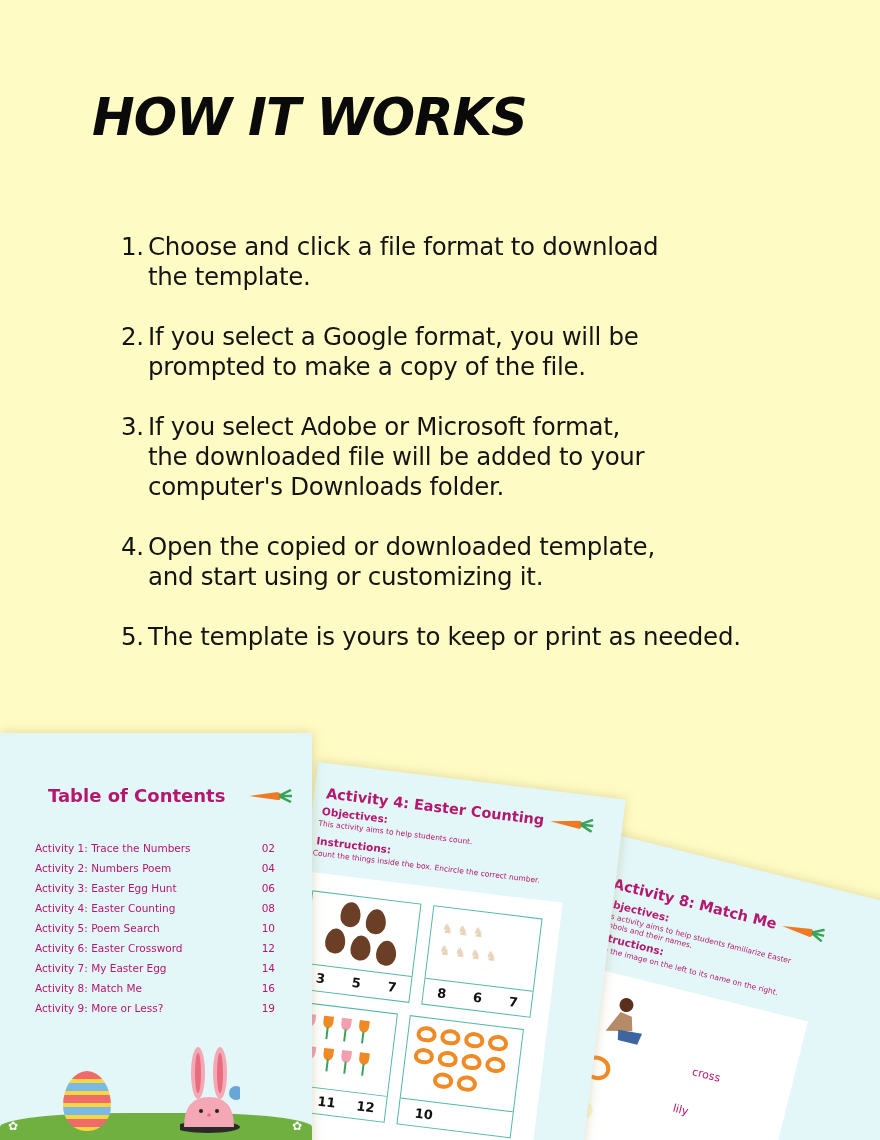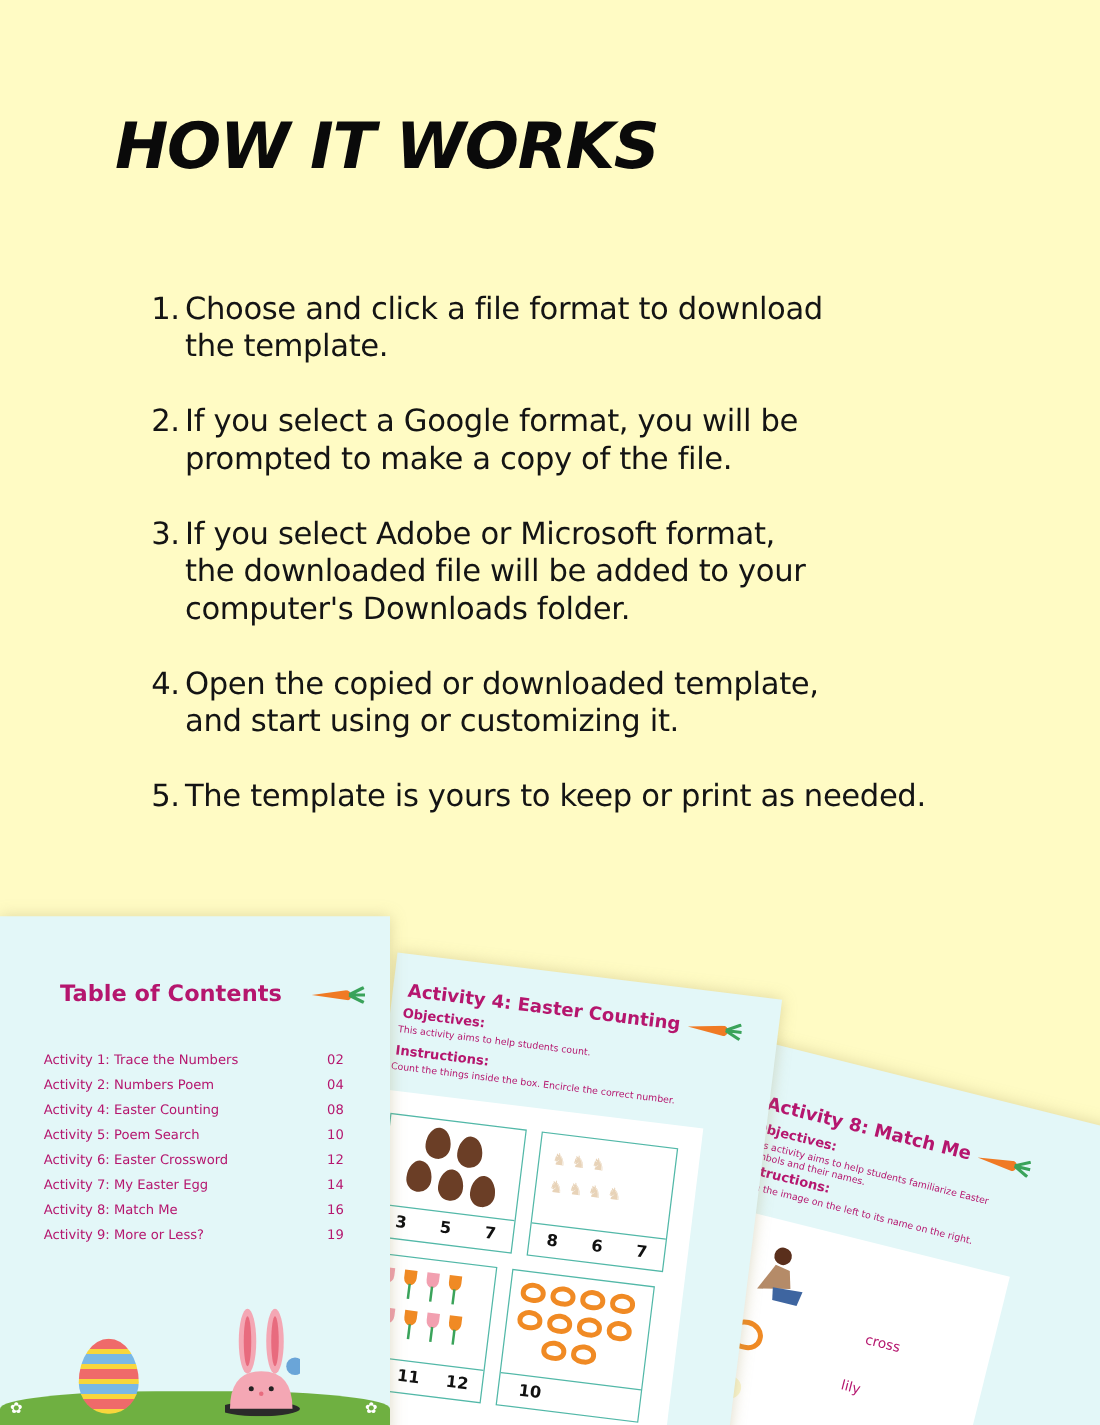--- a/index.html
+++ b/index.html
@@ -209,20 +209,24 @@
   <ul class="toc-list">
     <li class="toc-row">
         <span>Activity 1: Trace the Numbers</span>
         <span>02</span>
       </li>
     <li class="toc-row">
         <span>Activity 2: Numbers Poem</span>
         <span>04</span>
       </li>
     <li class="toc-row">
+        <span>Activity 3: Easter Egg Hunt</span>
+        <span>06</span>
+      </li>
+    <li class="toc-row">
         <span>Activity 4: Easter Counting</span>
         <span>08</span>
       </li>
     <li class="toc-row">
         <span>Activity 5: Poem Search</span>
         <span>10</span>
       </li>
     <li class="toc-row">
         <span>Activity 6: Easter Crossword</span>
         <span>12</span>

